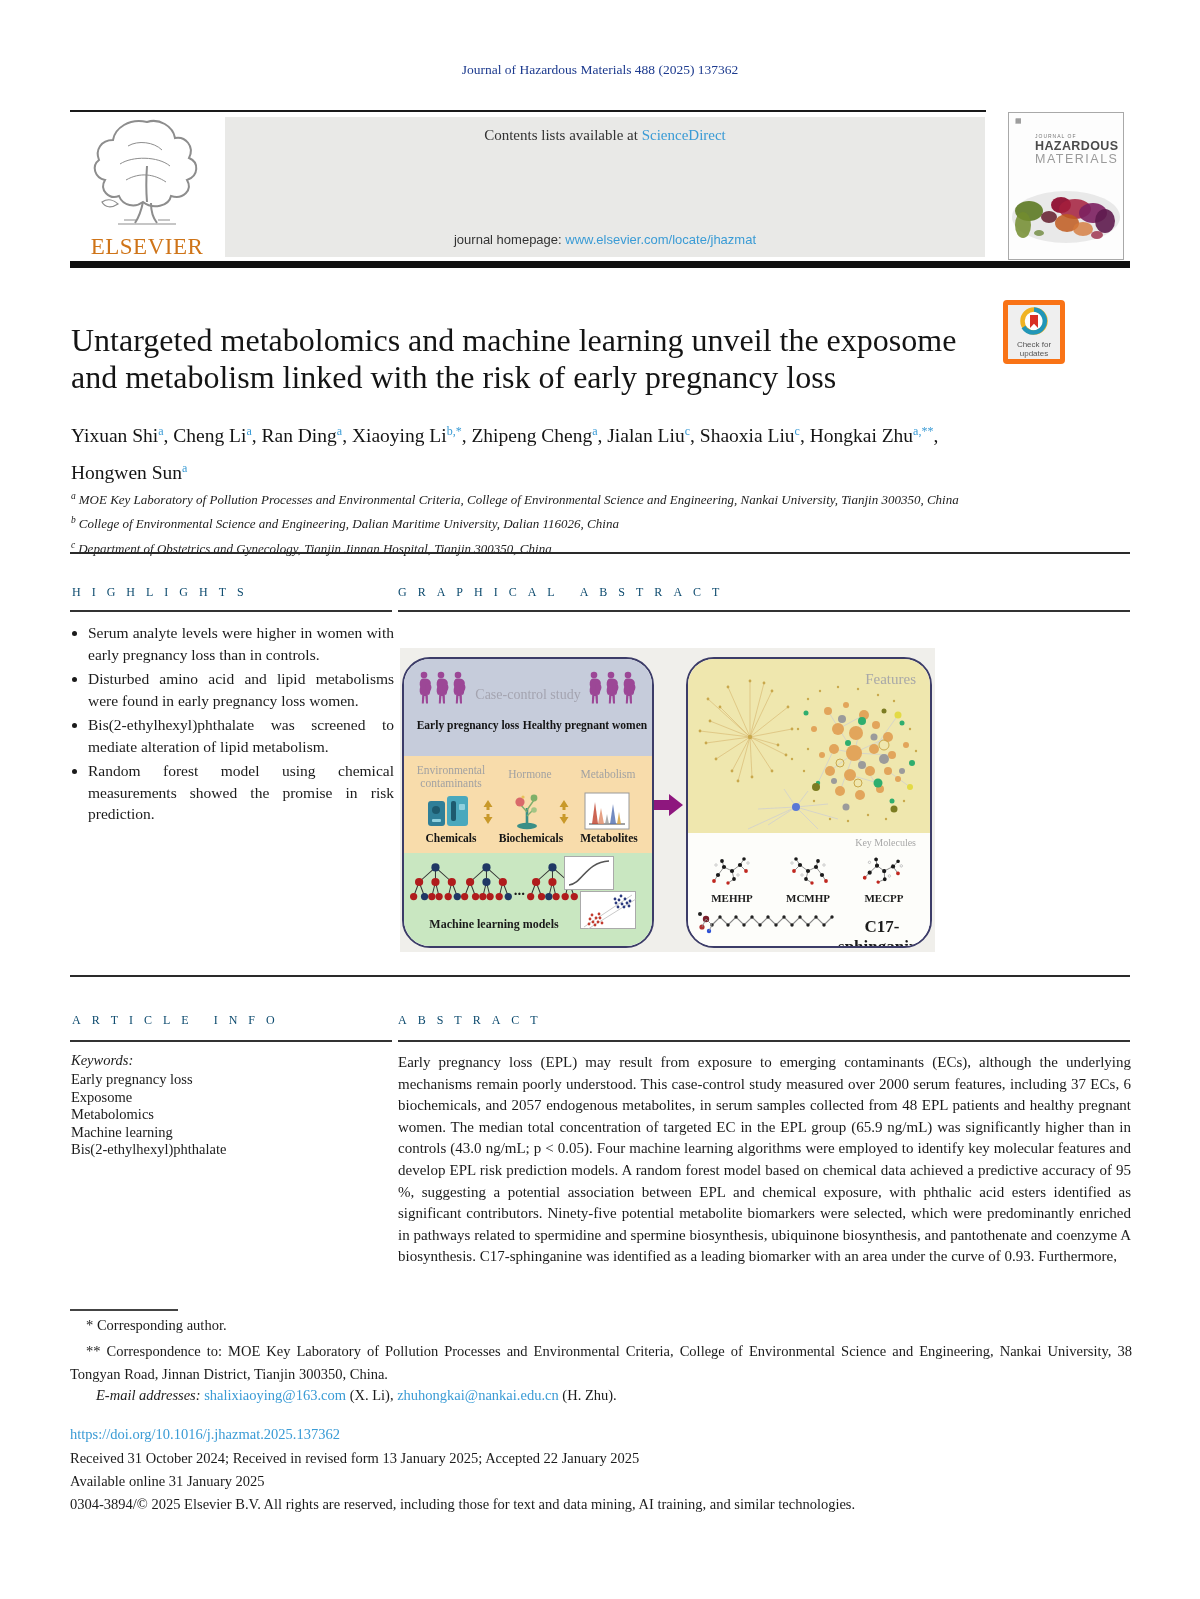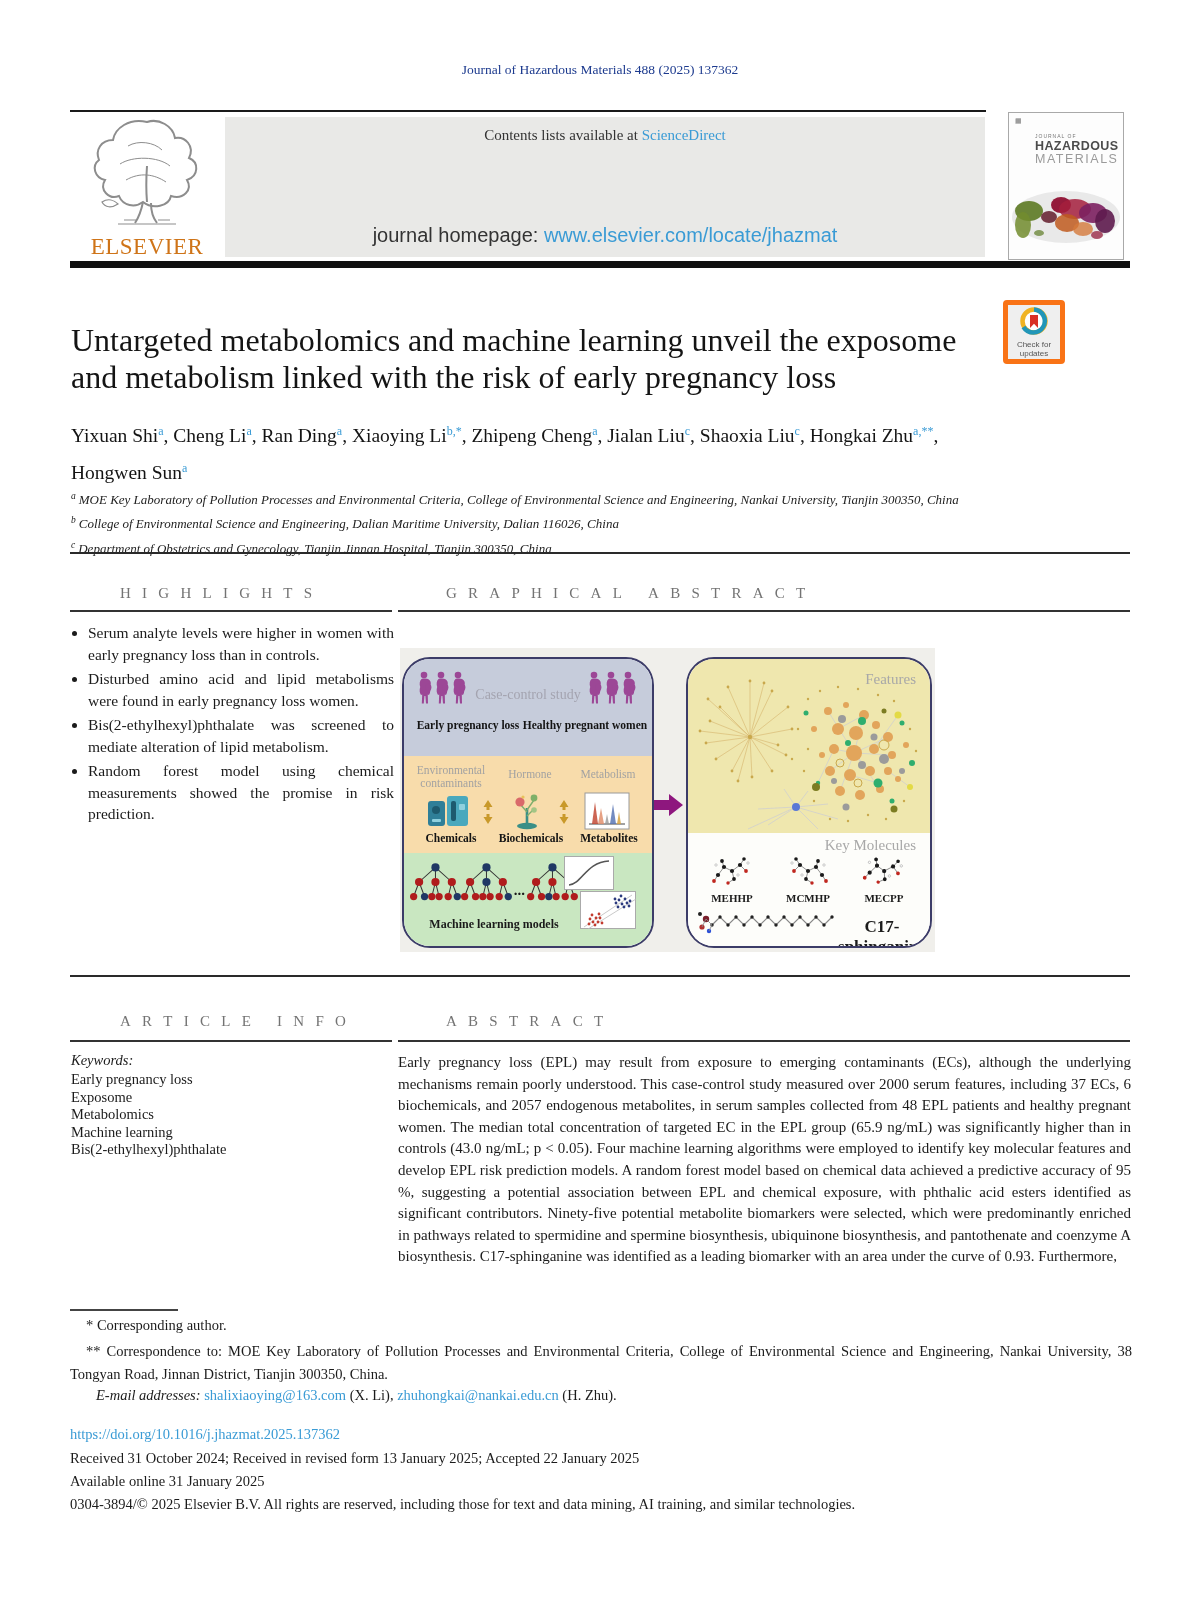--- a/index.html
+++ b/index.html
@@ -5,40 +5,40 @@
   html,body{margin:0;padding:0;background:#fff;}
   body{width:1200px;height:1599px;position:relative;font-family:"Liberation Serif",serif;color:#1b1b1b;}
   .abs{position:absolute;}
   a,.link{color:#3a9bd5;text-decoration:none;cursor:pointer;}
   
   .jref{top:62px;left:0;width:1200px;text-align:center;font-size:13.5px;color:#1c3a8e;}
   .top-rule{top:110px;left:70px;width:916px;height:2px;background:#1a1a1a;}
   .band{top:117px;left:225px;width:760px;height:140px;background:#e9e9e7;}
   .band .contents{position:absolute;top:10px;left:0;width:100%;text-align:center;font-size:15px;color:#333;}
   .band .jtitle{position:absolute;top:42px;left:0;width:100%;text-align:center;font-size:30px;color:#111;}
-  .band .homepage{position:absolute;bottom:10px;left:0;width:100%;text-align:center;font-size:20px;font-family:"Liberation Sans",sans-serif;color:#333;}
+  .band .homepage{position:absolute;bottom:10px;left:0;width:100%;text-align:center;font-size:13px;font-family:"Liberation Sans",sans-serif;color:#333;}
   .logo{top:116px;left:74px;width:146px;height:142px;text-align:center;}
   .logo .pub{font-size:23px;letter-spacing:.5px;color:#cf7418;margin-top:2px;}
   .cover{top:112px;left:1008px;width:114px;height:146px;background:#fdfdfd;border:1px solid #a9a9a9;overflow:hidden;font-family:"Liberation Sans",sans-serif;}
   .cover .mark{position:absolute;top:4px;left:6px;font-size:7px;color:#777;letter-spacing:1px;}
   .cover .t0{position:absolute;top:20px;left:26px;font-size:5px;color:#777;letter-spacing:1px;}
   .cover .t1{position:absolute;top:26px;left:26px;font-size:12.5px;font-weight:bold;color:#4c4c4c;letter-spacing:.4px;}
   .cover .t2{position:absolute;top:39px;left:26px;font-size:12.5px;color:#9a9a9a;letter-spacing:1.5px;}
   .thick-rule{top:261px;left:70px;width:1060px;height:7px;background:#101010;}
   
   .badge{top:300px;left:1003px;width:52px;height:54px;background:#efefef;border:5px solid #f97316;border-radius:4px;text-align:center;}
   .badge .bt{font-size:8px;line-height:8.5px;color:#555;font-family:"Liberation Sans",sans-serif;}
   .title{top:322px;left:71px;width:935px;font-size:32px;line-height:37px;color:#141414;}
   .authors{top:414px;left:71px;width:930px;font-size:19.5px;line-height:32px;color:#141414;}
   .authors sup{color:#3a9bd5;font-size:12px;}
   .affils{top:486px;left:71px;width:1000px;font-size:13px;font-style:italic;line-height:21px;color:#222;}
   .affils sup{font-size:9.5px;margin-right:3px;}
   .rule1{top:552px;left:70px;width:1060px;height:1.5px;background:#2a2a2a;}
   
-  .sec-h{font-size:15px;letter-spacing:5px;color:#737373;margin-left:48px;}
+  .sec-h{font-size:12px;letter-spacing:5px;color:#0c4a6e;}
   .hl-h{top:585px;left:72px;}
   .hl-rule{top:610px;left:70px;width:322px;height:1.5px;background:#333;}
   .ga-h{top:585px;left:398px;}
   .ga-rule{top:610px;left:398px;width:732px;height:1.5px;background:#333;}
   .hl-list{top:622px;left:72px;width:322px;}
   .hl-list ul{margin:0;padding-left:16px;}
   .hl-list li{font-size:15.5px;line-height:21.5px;text-align:justify;margin-bottom:3px;}
   .mid-rule{top:975px;left:70px;width:1060px;height:1.5px;background:#2a2a2a;}
   .ai-h{top:1013px;left:72px;}
   .ai-rule{top:1040px;left:70px;width:322px;height:1.5px;background:#333;}
@@ -54,21 +54,21 @@
   .p-right{left:286px;top:9px;width:242px;height:287px;}
   .b1{position:absolute;top:0;left:0;width:100%;height:97px;background:#c6ccdb;}
   .b2{position:absolute;top:97px;left:0;width:100%;height:97px;background:#f8dcab;}
   .b3{position:absolute;top:194px;left:0;width:100%;height:93px;background:#c9e7c1;}
   .case-title{position:absolute;top:28px;left:62px;width:124px;text-align:center;font-size:14px;color:#a4a4b0;}
   .ga-blabel{position:absolute;font-weight:bold;font-size:11.5px;color:#141414;text-align:center;}
   .ga-gh{position:absolute;font-size:11.5px;color:#a2a2a2;text-align:center;line-height:13px;}
   .yellow{position:absolute;top:0;left:0;width:100%;height:174px;background:#efe7ae;}
   .white-area{position:absolute;top:174px;left:0;width:100%;height:113px;background:#fdfdfa;}
   .feat{position:absolute;top:12px;right:14px;font-size:15px;color:#a8a8a8;}
-  .km{position:absolute;top:4px;right:14px;font-size:15px;color:#a8a8a8;}
+  .km{position:absolute;top:4px;right:14px;font-size:10px;color:#a8a8a8;}
   .mol-row{position:absolute;top:24px;left:6px;width:230px;display:flex;}
   .mol{width:76px;text-align:center;}
   .mol .ml{font-weight:bold;font-size:11px;margin-top:1px;}
   .chain-wrap{position:absolute;top:72px;left:8px;}
   .chain-label{position:absolute;top:84px;left:150px;width:88px;font-weight:bold;font-size:17px;text-align:center;}
   .flow-arrow{position:absolute;left:254px;top:144px;}
   .trees{position:absolute;left:6px;top:8px;width:168px;display:flex;align-items:flex-end;}
   .dots3{font-weight:bold;font-size:15px;margin:0 2px 4px 2px;}
   .ml-label{position:absolute;left:8px;top:64px;width:164px;text-align:center;font-weight:bold;font-size:12px;}
   .sig-box{position:absolute;left:160px;top:3px;}

